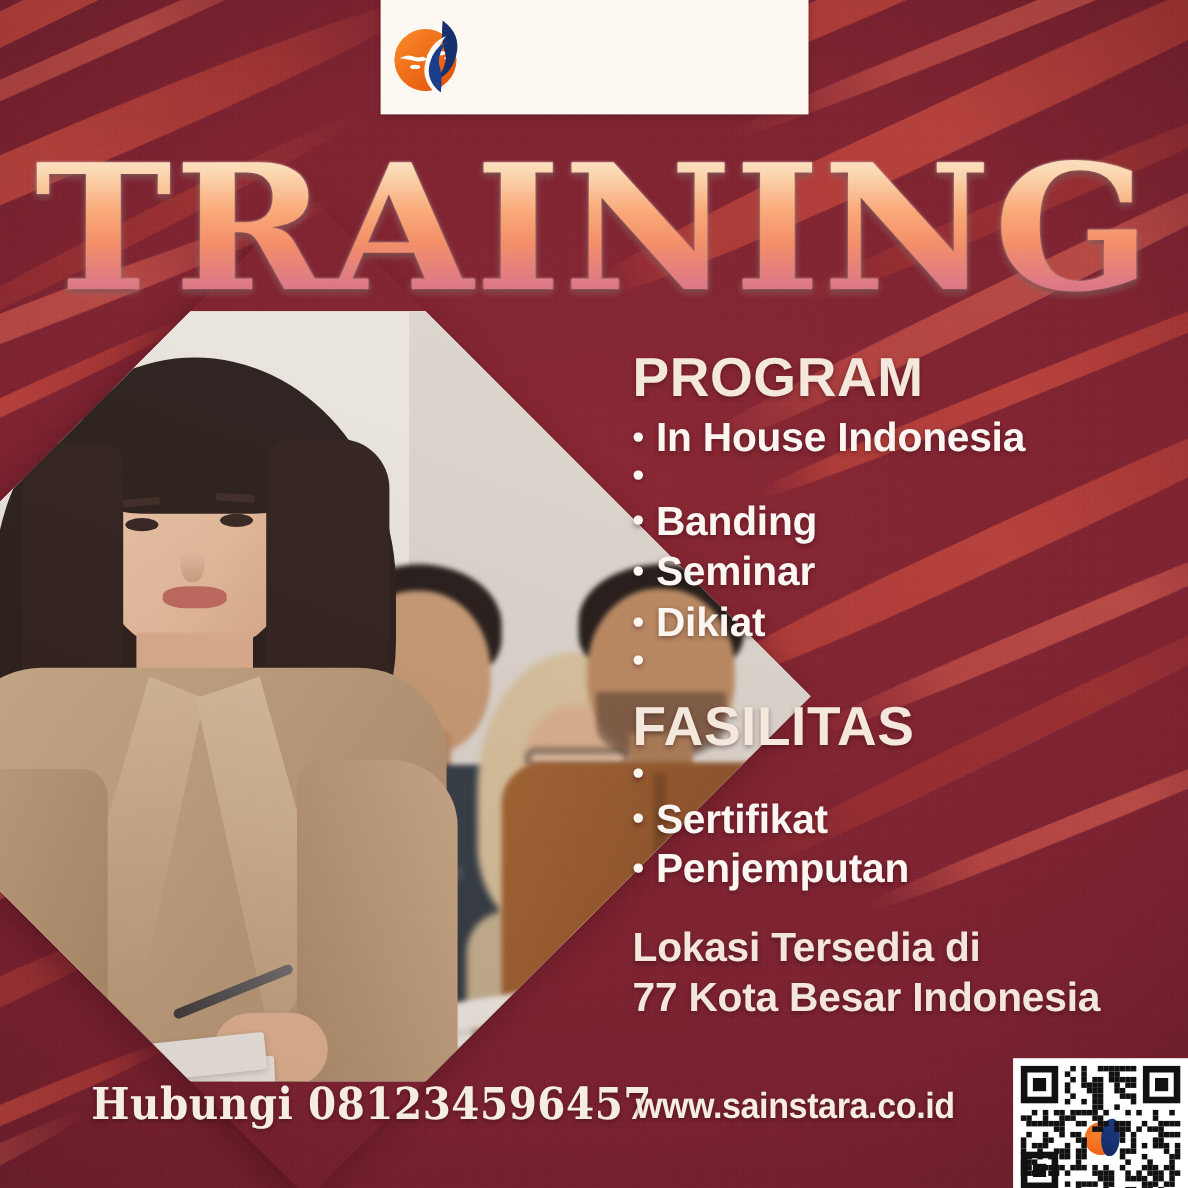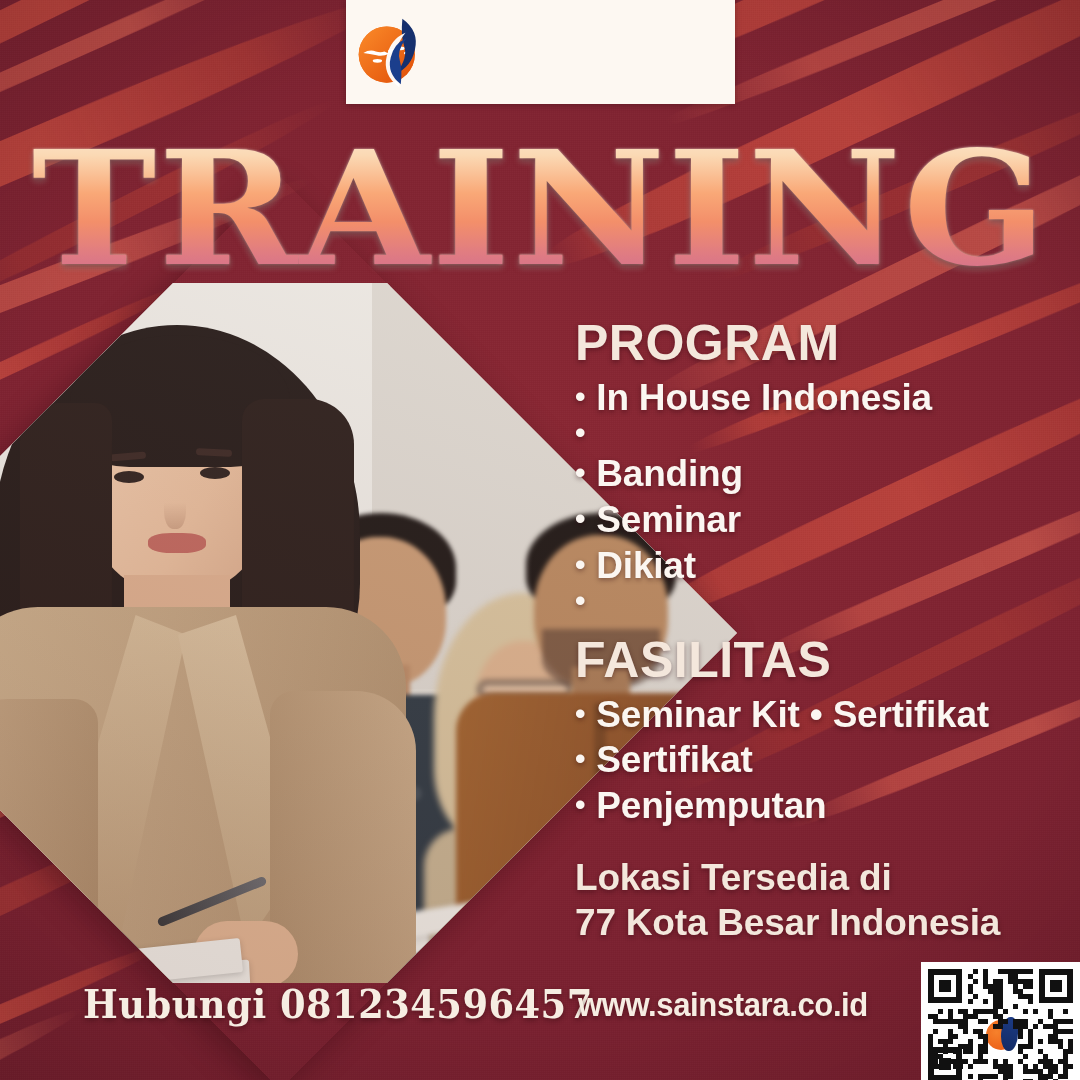--- a/index.html
+++ b/index.html
@@ -453,21 +453,20 @@
       <li>
           <span class="dot">•</span>
         </li>
     </ul>
 
     <div class="fas-block">
       <div class="sec-head">FASILITAS</div>
       <ul class="items">
         <li>
             <span class="dot">•</span>
-            <span>Seminar Kit • Sertifikat</span>
           </li>
         <li>
             <span class="dot">•</span>
             <span>Sertifikat</span>
           </li>
         <li>
             <span class="dot">•</span>
             <span>Penjemputan</span>
           </li>
       </ul>

